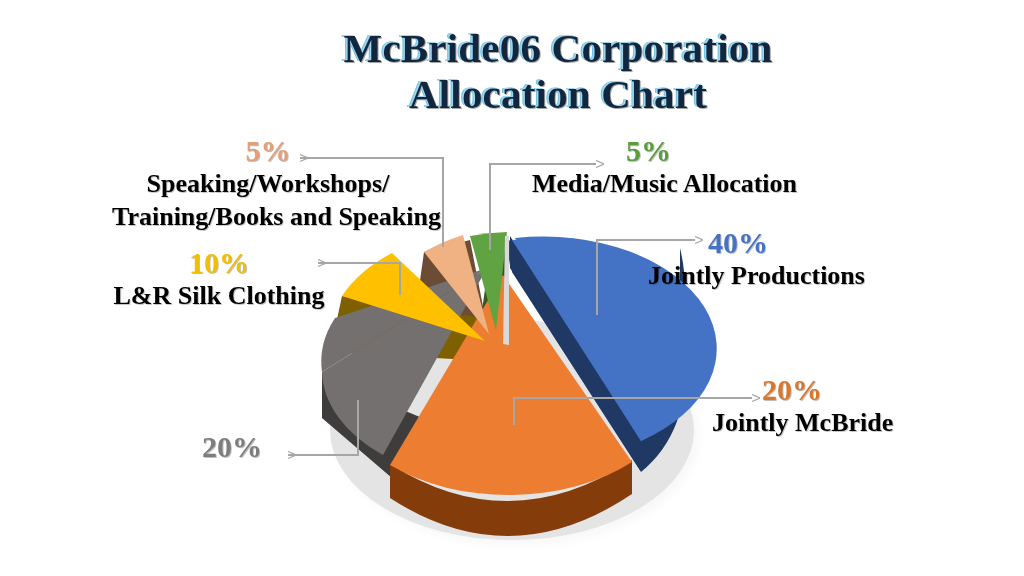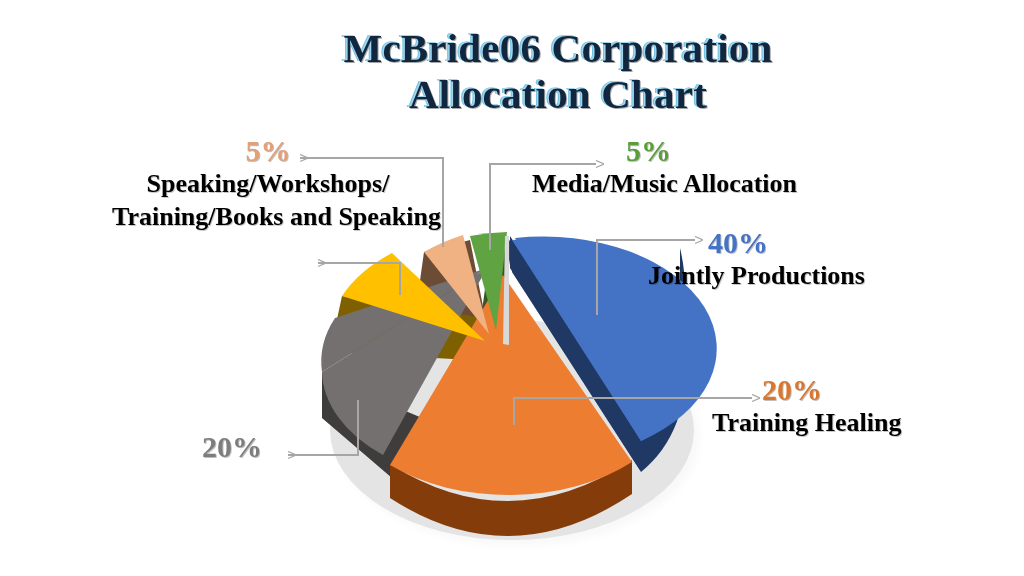--- a/index.html
+++ b/index.html
@@ -185,33 +185,37 @@
   </div>
 
   <div class="callout c-speaking">
     <span class="pct">5%</span>
     <span class="name">
       <span>Speaking/Workshops/</span>
       <span class="l2">Training/Books and Speaking</span>
     </span>
   </div>
 
+  <div class="callout c-silk">
+    <span class="pct">10%</span>
+    <span class="name">L&amp;R Silk Clothing</span>
+  </div>
 
   <div class="callout c-welaw">
     <span class="pct">20%</span>
   </div>
 
   <div class="callout c-media">
     <span class="pct">5%</span>
     <span class="name">Media/Music Allocation</span>
   </div>
 
   <div class="callout c-mcbride">
     <span class="pct">40%</span>
     <span class="name">Jointly Productions</span>
   </div>
 
   <div class="callout c-jointly">
     <span class="pct">20%</span>
-    <span class="name">Training Healing</span>
+    <span class="name">Jointly McBride</span>
   </div>
 
 </div>
 
 </body></html>

